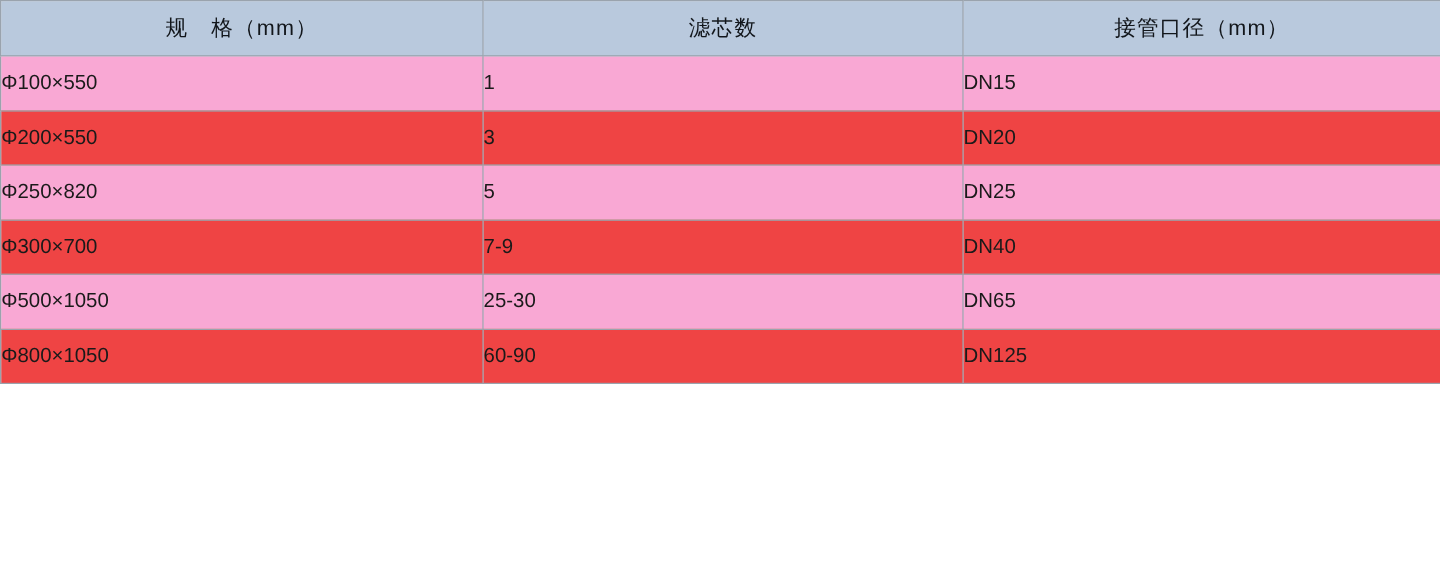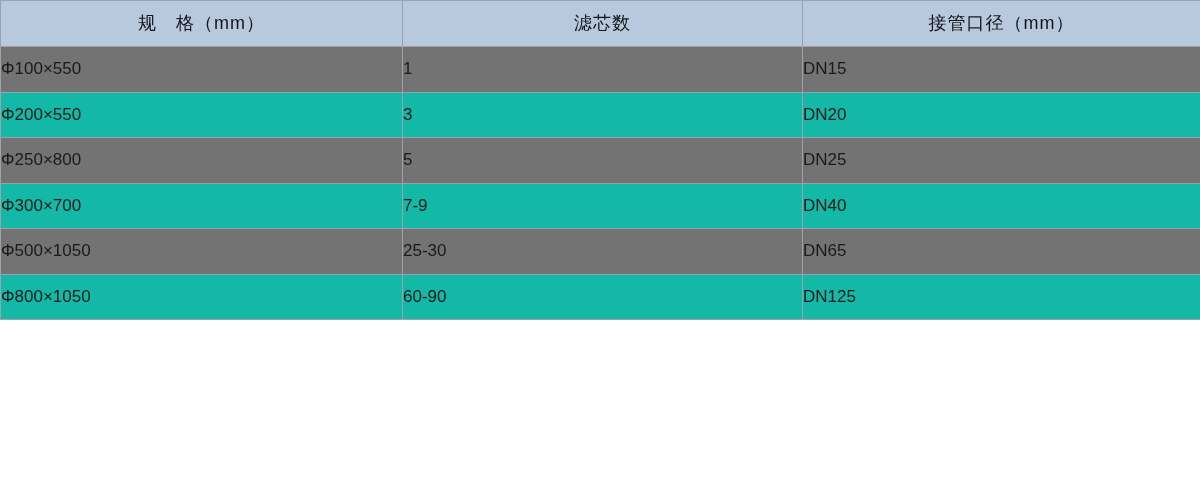--- a/index.html
+++ b/index.html
@@ -33,25 +33,25 @@
   }
   .spec-table thead th {
     background: #b9c9dd;
     height: 45px;
     font-size: 18px;
     letter-spacing: 1px;
     color: #12161b;
   }
   .spec-table tbody td {
     font-size: 17px;
-    background: #737373;
+    background: #f9a8d4;
     color: #1a1a1a;
   }
   .spec-table tbody tr.alt td {
-    background: #14b8a6;
+    background: #ef4444;
   }
   .cell-text {
     display: inline-block;
     line-height: 1;
     white-space: nowrap;
   }
   .hdr-text {
     display: inline-block;
     line-height: 1;
     white-space: nowrap;
@@ -84,21 +84,21 @@
       <td><span class="cell-text">Φ100×550</span></td>
       <td><span class="cell-text">1</span></td>
       <td><span class="cell-text">DN15</span></td>
     </tr>
     <tr class="alt">
       <td><span class="cell-text">Φ200×550</span></td>
       <td><span class="cell-text">3</span></td>
       <td><span class="cell-text">DN20</span></td>
     </tr>
     <tr>
-      <td><span class="cell-text">Φ250×800</span></td>
+      <td><span class="cell-text">Φ250×820</span></td>
       <td><span class="cell-text">5</span></td>
       <td><span class="cell-text">DN25</span></td>
     </tr>
     <tr class="alt">
       <td><span class="cell-text">Φ300×700</span></td>
       <td><span class="cell-text">7-9</span></td>
       <td><span class="cell-text">DN40</span></td>
     </tr>
     <tr>
       <td><span class="cell-text">Φ500×1050</span></td>

